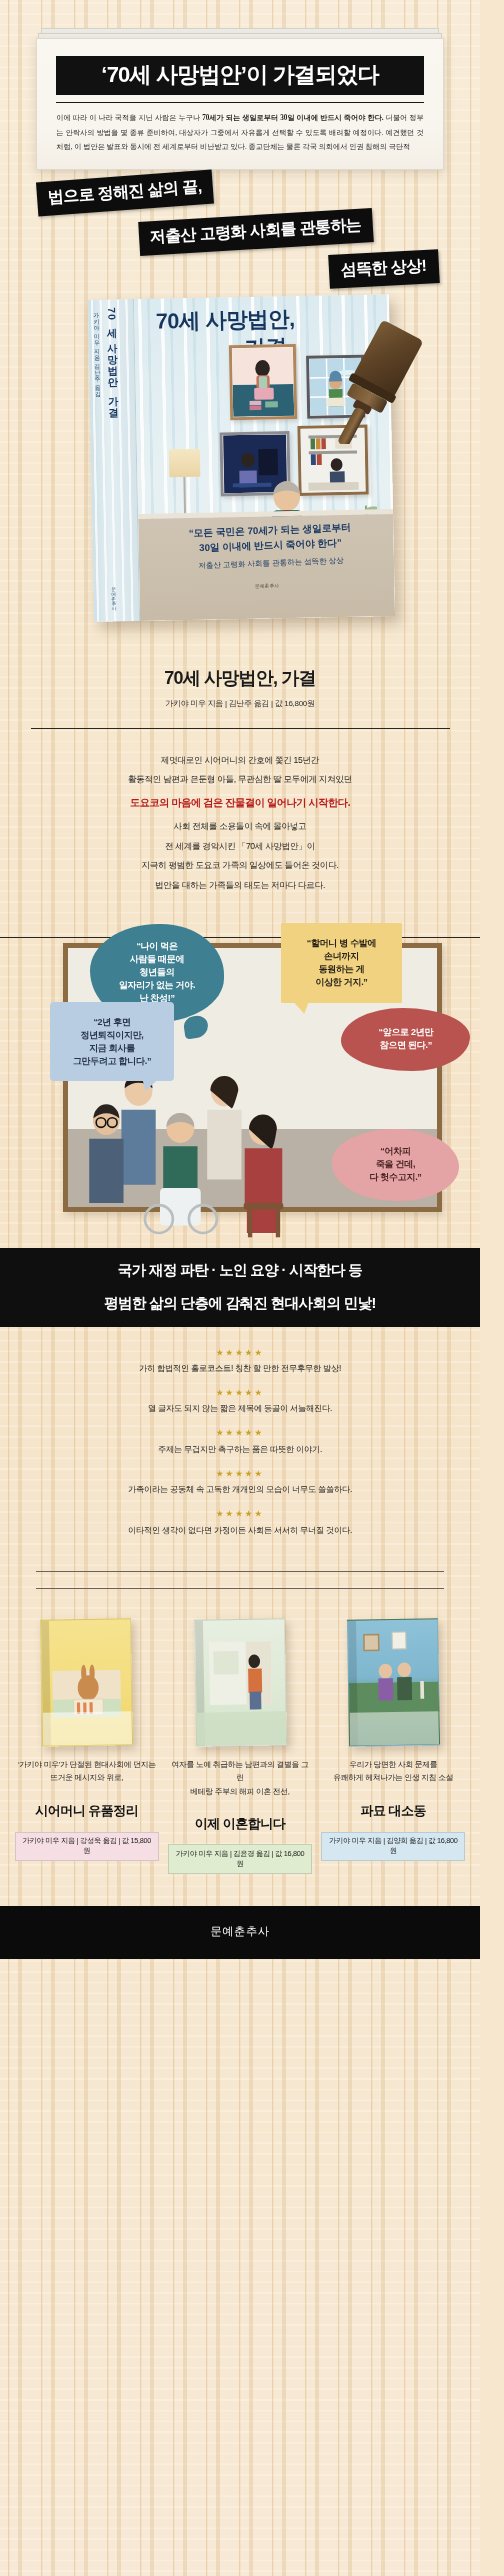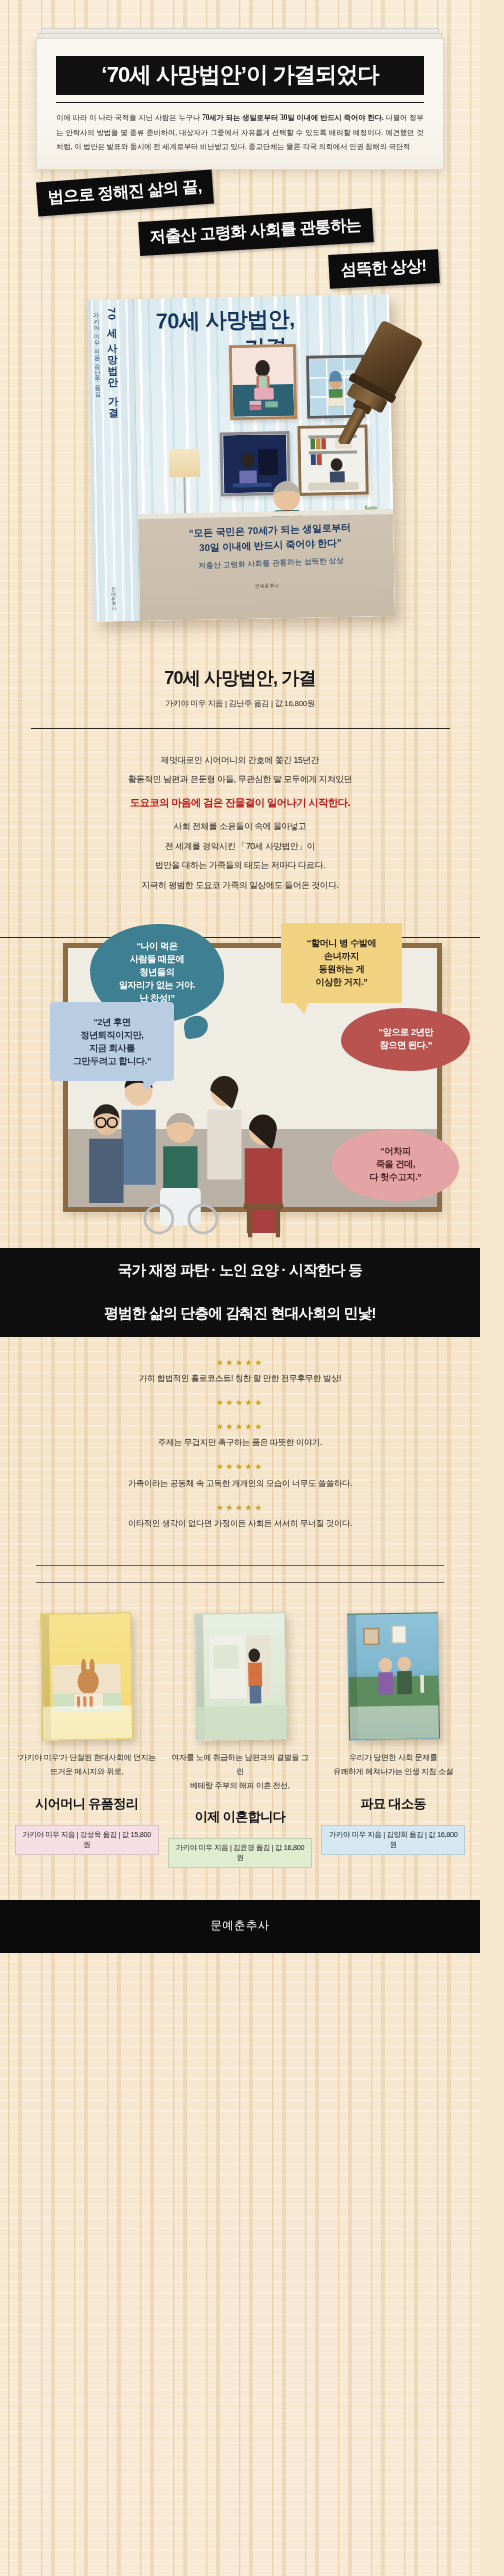--- a/index.html
+++ b/index.html
@@ -257,21 +257,21 @@
     font-size:9px; z-index:7;
   }
   .family-art { position:absolute; left:86px; bottom:0px; width:252px; height:183px; z-index:4; }
 
   
   .black-banner {
     background:#0f0f0f; color:#fff; text-align:center;
     padding:13px 5.4px 14px 5.4px; margin-top:5.4px;
   }
   .black-banner .bb1 { font-size:14.5px; font-weight:bold; letter-spacing:-0.6px; }
-  .black-banner .bb2 { font-size:14.5px; font-weight:bold; letter-spacing:-0.6px; margin-top:24px; }
+  .black-banner .bb2 { font-size:14.5px; font-weight:bold; letter-spacing:-0.6px; margin-top:14px; }
 
   
   .reviews { padding:20.4px 16px 5.4px 16px; text-align:center; }
   .review { margin-bottom:14px; }
   .stars { color:#c9a227; font-size:7.5px; letter-spacing:2.1px; margin-bottom:5.4px; }
   .review-text { font-size:8.3px; color:#1d1d1d; letter-spacing:-0.3px; }
 
   .hr-thin { border-top:0.5px solid #6d6258; width:408px; margin:16px auto; }
 
   
@@ -475,22 +475,22 @@
   </div>
 
   <div class="hr-dark"></div>
 
   <div class="synopsis">
     <div class="ln">제멋대로인 시어머니의 간호에 쫓긴 15년간</div>
     <div class="ln">활동적인 남편과 은둔형 아들, 무관심한 딸 모두에게 지쳐있던</div>
     <div class="hl">도요코의 마음에 검은 잔물결이 일어나기 시작한다.</div>
     <div class="ln">사회 전체를 소용돌이 속에 몰아넣고</div>
     <div class="ln">전 세계를 경악시킨 「70세 사망법안」이</div>
+    <div class="ln">지극히 평범한 도요코 가족의 일상에도 들어온 것이다.</div>
     <div class="ln">법안을 대하는 가족들의 태도는 저마다 다르다.</div>
-    <div class="ln">지극히 평범한 도요코 가족의 일상에도 들어온 것이다.</div>
   </div>
 
   <div class="scene">
     <div class="scene-rule"></div>
     <div class="scene-photo"></div>
 
     <svg class="family-art" viewBox="0 0 470 340">
 
       <g>
         <ellipse cx="98" cy="56" rx="26" ry="29" fill="#e9c9a6"></ellipse>
@@ -544,20 +544,21 @@
     <div class="bb2">평범한 삶의 단층에 감춰진 현대사회의 민낯!</div>
   </div>
 
   <div class="reviews">
     <div class="review">
       <div class="stars">★★★★★</div>
       <div class="review-text">가히 합법적인 홀로코스트! 칭찬 할 만한 전무후무한 발상!</div>
     </div>
     <div class="review">
       <div class="stars">★★★★★</div>
+      <div class="review-text">열 글자도 되지 않는 짧은 제목에 등골이 서늘해진다.</div>
     </div>
     <div class="review">
       <div class="stars">★★★★★</div>
       <div class="review-text">주제는 무겁지만 촉구하는 품은 따뜻한 이야기.</div>
     </div>
     <div class="review">
       <div class="stars">★★★★★</div>
       <div class="review-text">가족이라는 공동체 속 고독한 개개인의 모습이 너무도 쓸쓸하다.</div>
     </div>
     <div class="review">

